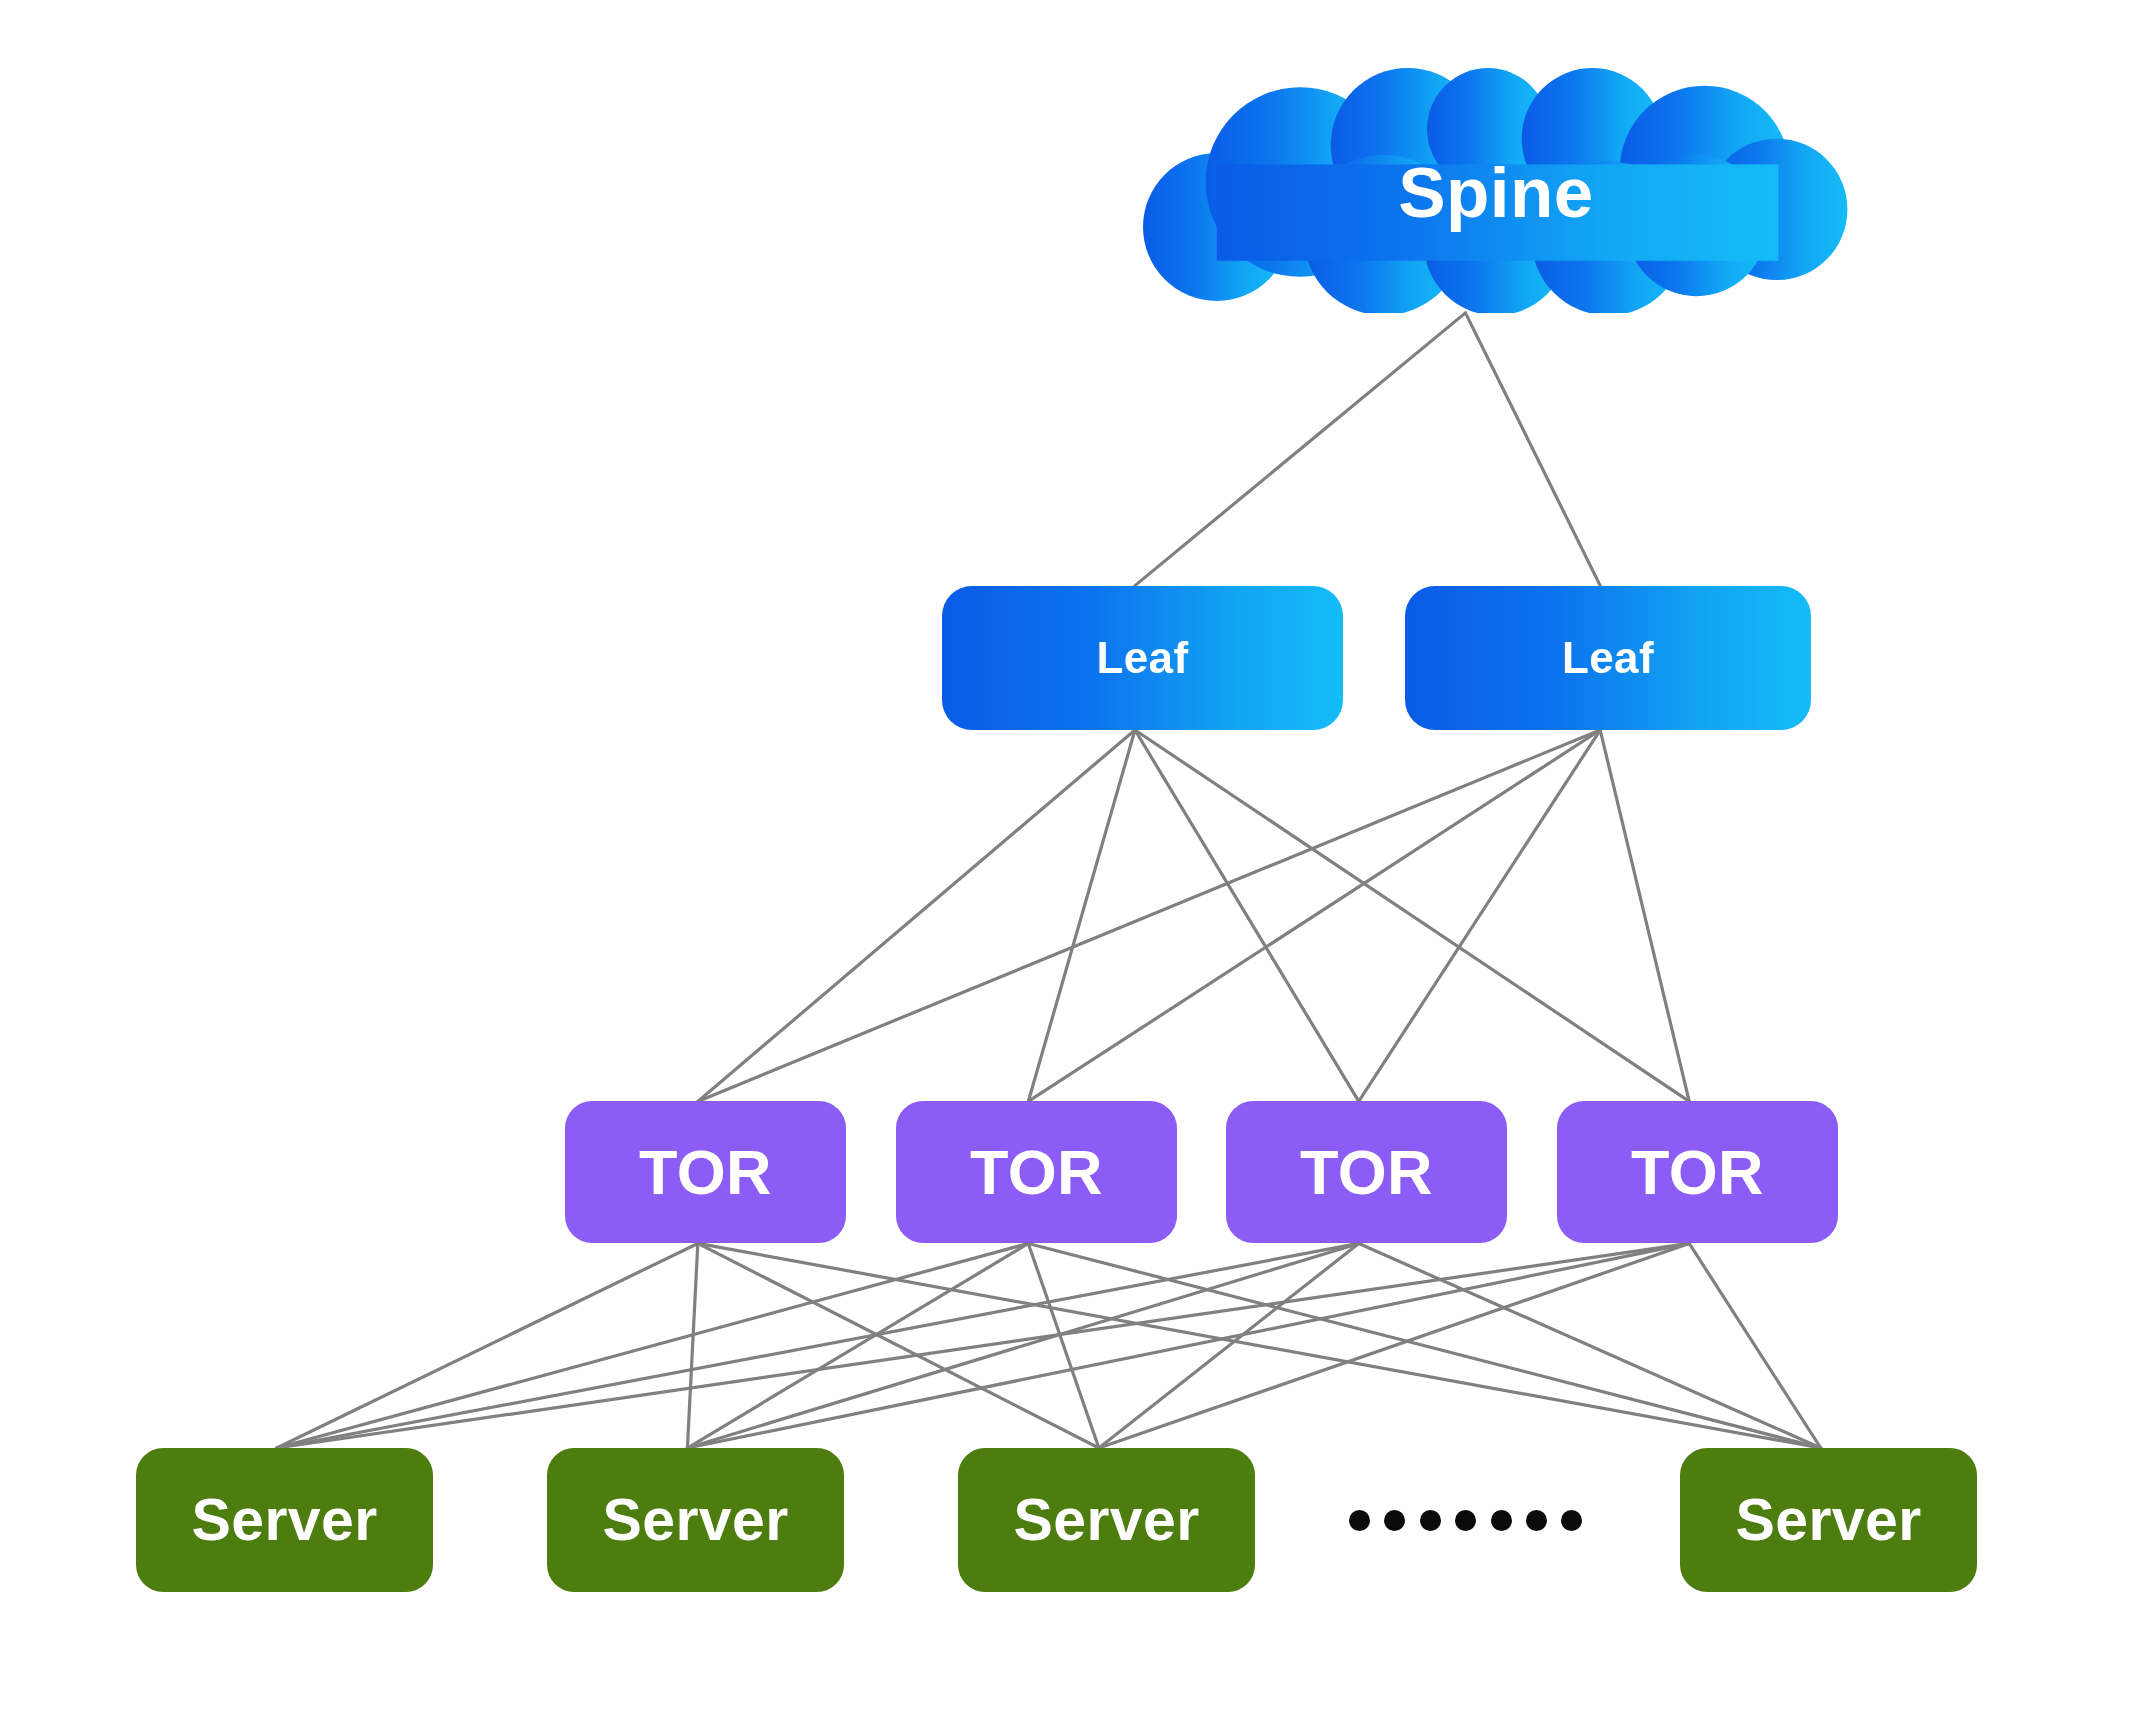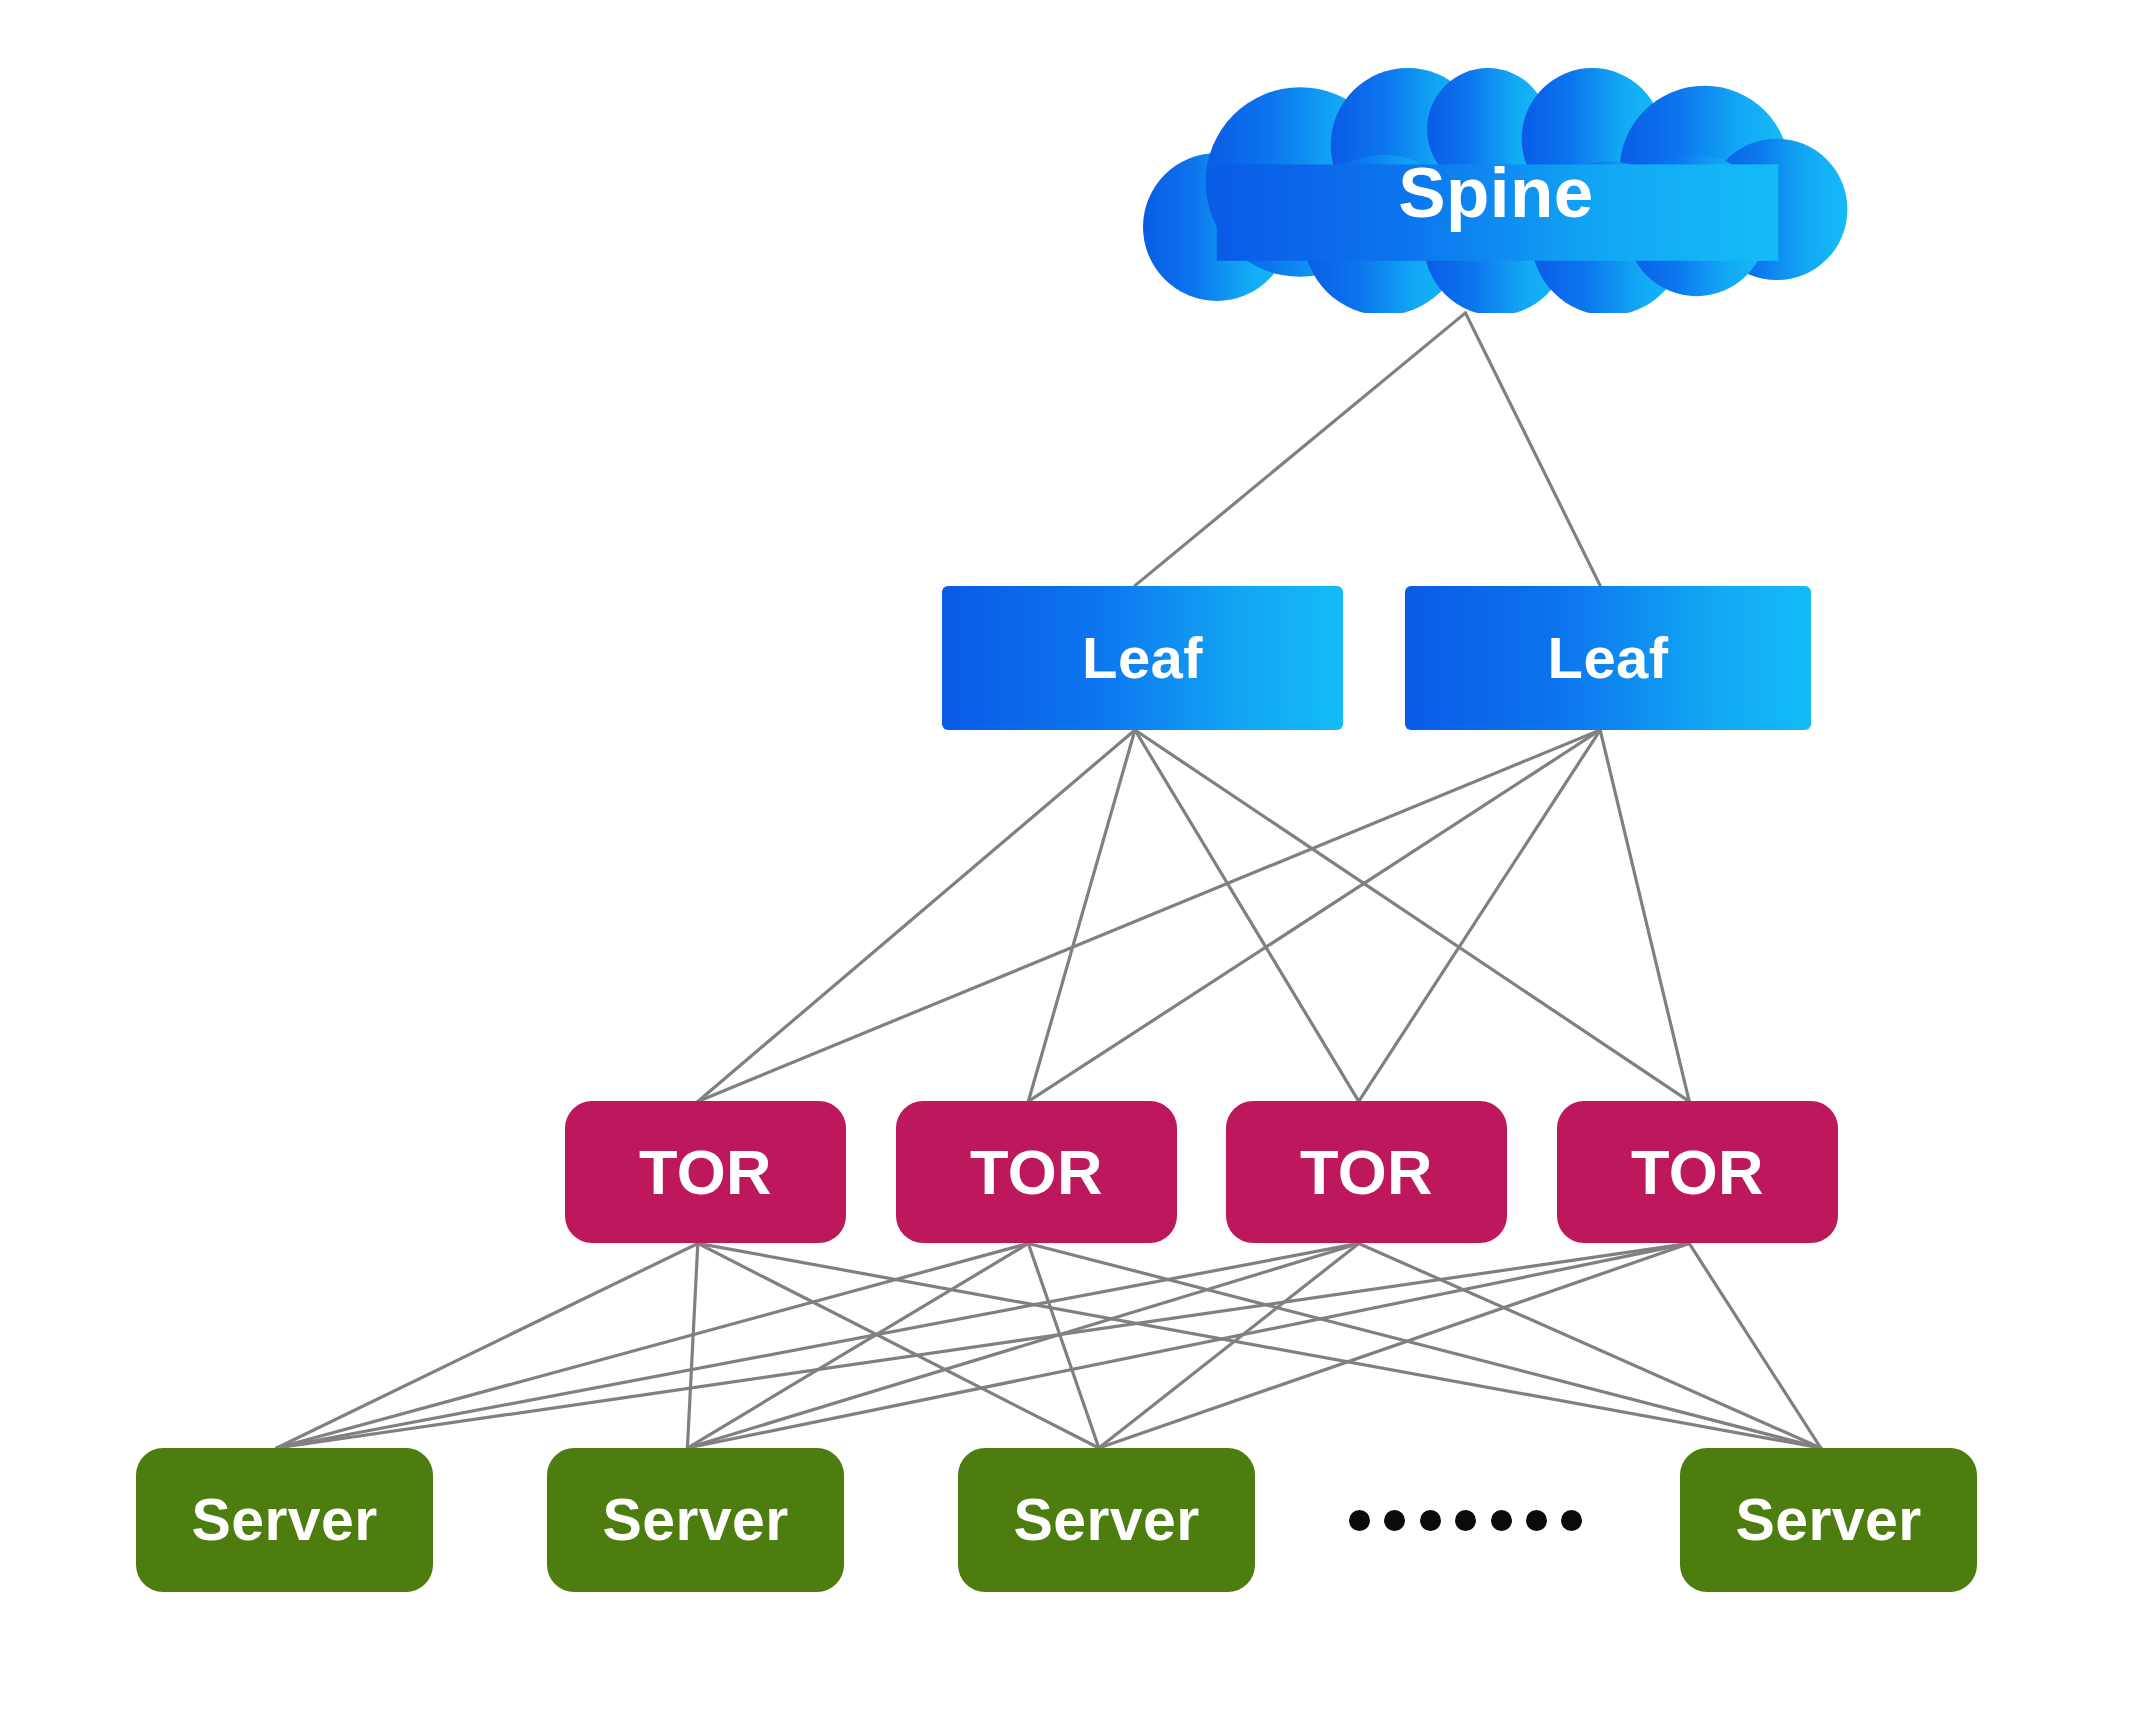--- a/index.html
+++ b/index.html
@@ -71,29 +71,29 @@
     z-index: 2;
     font-size: 71px;
     font-weight: 700;
     color: #ffffff;
     text-align: center;
     width: 100%;
     margin-top: 4.8px;
   }
   
   .leaf-node {
-    border-radius: 6px;
-    font-size: 58px;
+    border-radius: 30px;
+    font-size: 44px;
     background: linear-gradient(90deg, #0A5BE6 0%, #0C74EE 38%, #12A5F3 74%, #14BCF7 100%);
   }
   
   .tor-node {
     border-radius: 27px;
     font-size: 63px;
-    background: #be185d;
+    background: #8b5cf6;
   }
   
   .server-node {
     border-radius: 27px;
     font-size: 59px;
     background: #4d7c0f;
   }
   
   .ellipsis-group {
     position: absolute;

